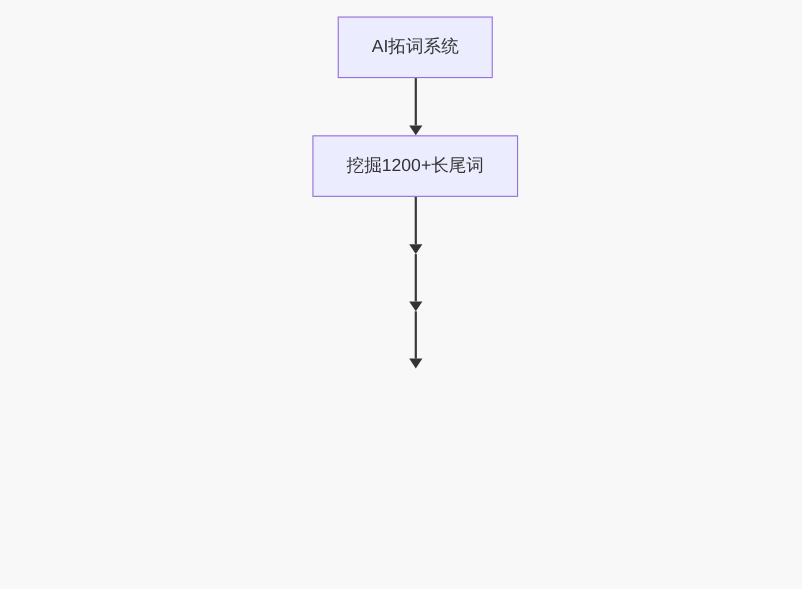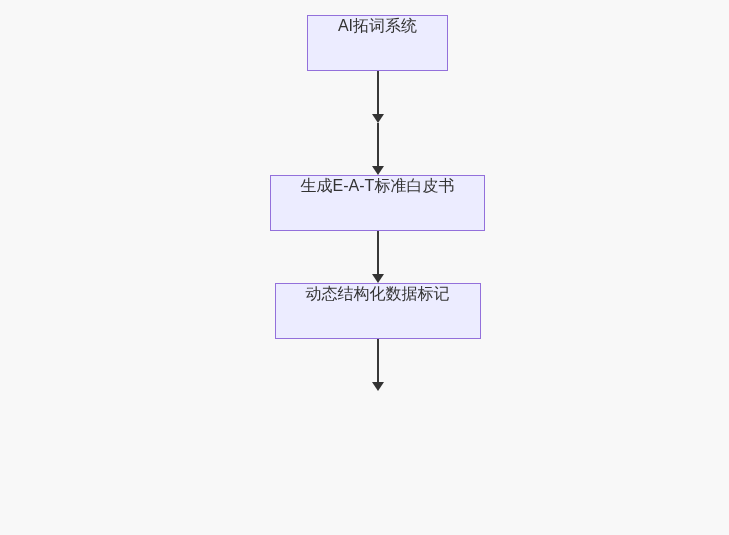--- a/index.html
+++ b/index.html
@@ -23,20 +23,21 @@
     align-items: center;
   }
   .flow-node {
     min-height: 56px;
     background: #ECECFF;
     border: 1.5px solid #9370DB;
     color: #333333;
     font-size: 16px;
     padding: 0 30px;
     display: flex;
+    align-items: center;
     justify-content: center;
     white-space: nowrap;
     line-height: 1.2;
   }
   .connector {
     width: 14px;
     height: 52px;
     position: relative;
     display: flex;
     flex-direction: column;
@@ -62,38 +63,35 @@
 
     <div class="flow-node">
       <span>AI拓词系统</span>
     </div>
 
     <div class="connector">
       <div class="arrow-line"></div>
       <div class="arrowhead"></div>
     </div>
 
-
-    <div class="connector">
-      <div class="arrow-line"></div>
-      <div class="arrowhead"></div>
-    </div>
-
     <div class="flow-node">
-      <span>生成E-A-T标准白皮书</span>
+      <span>挖掘1200+长尾词</span>
     </div>
 
     <div class="connector">
       <div class="arrow-line"></div>
       <div class="arrowhead"></div>
     </div>
 
-    <div class="flow-node">
-      <span>动态结构化数据标记</span>
+
+    <div class="connector">
+      <div class="arrow-line"></div>
+      <div class="arrowhead"></div>
     </div>
+
 
     <div class="connector">
       <div class="arrow-line"></div>
       <div class="arrowhead"></div>
     </div>
 
 
   </div>
 </div>
 

